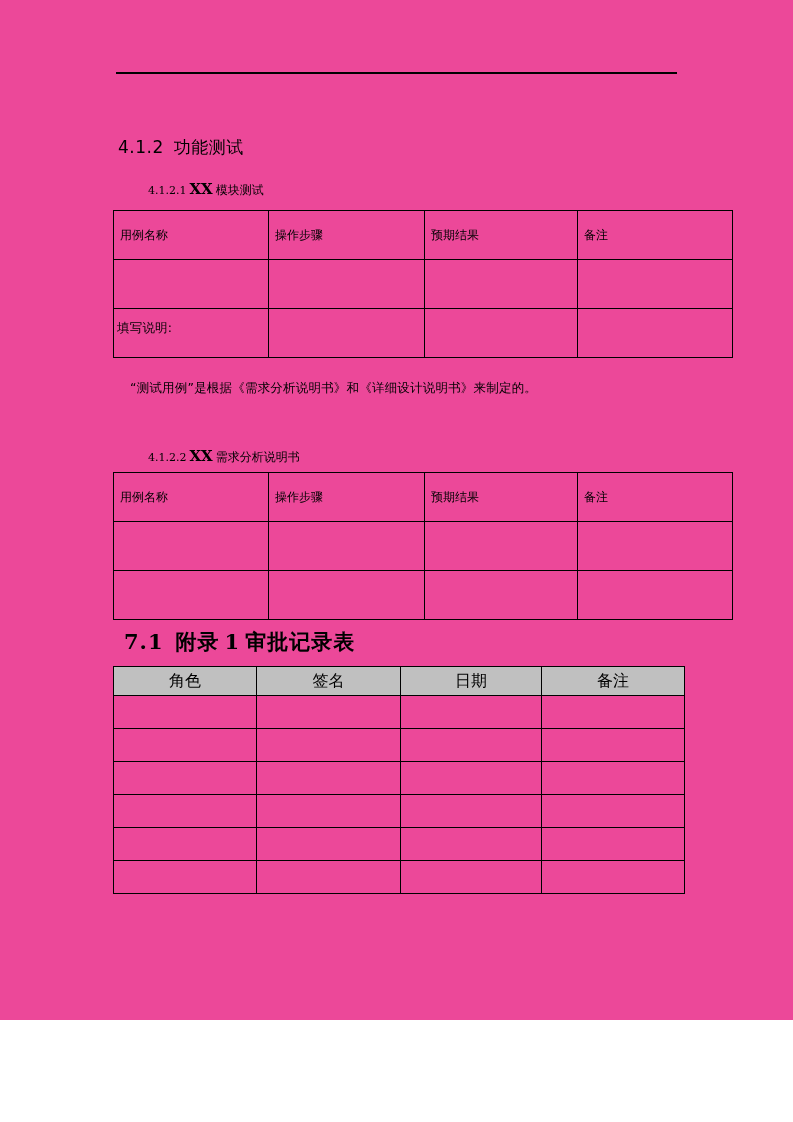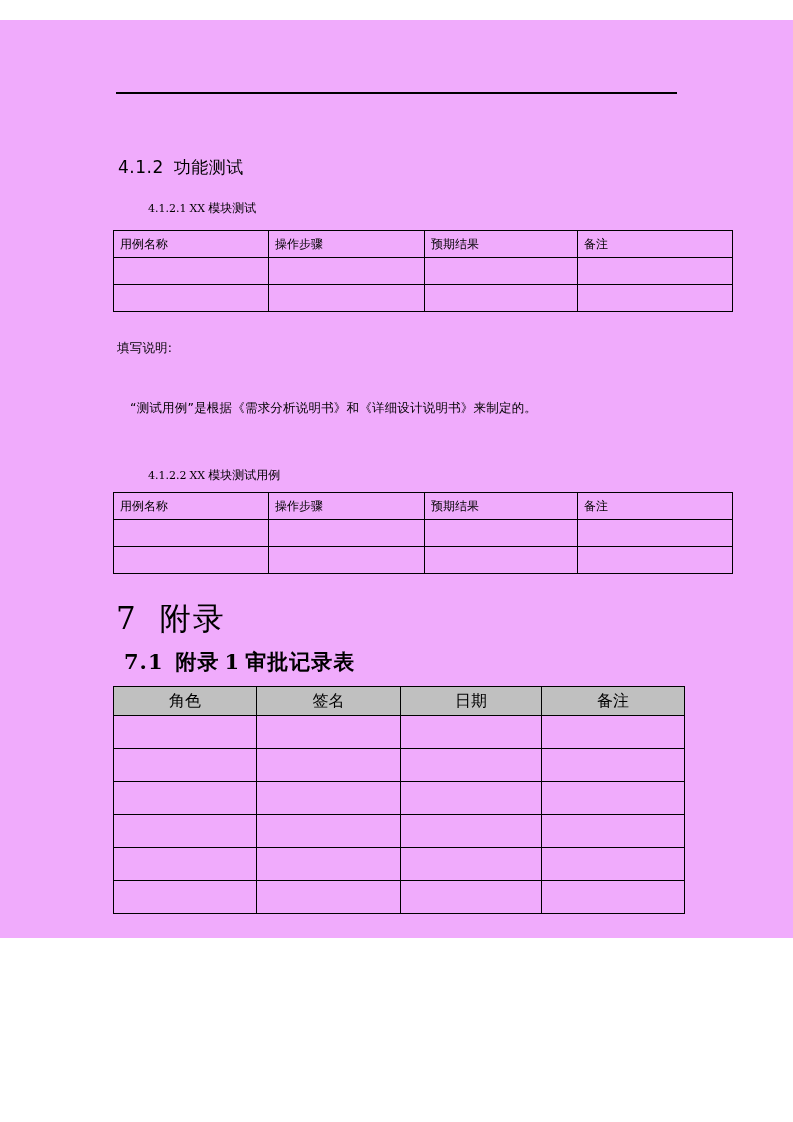--- a/index.html
+++ b/index.html
@@ -13,23 +13,22 @@
     position: relative;
     font-family: "DejaVu Serif", "Liberation Serif", serif;
     color: #000000;
     overflow: hidden;
   }
 
   .page {
     position: absolute;
     left: 0; top: 0;
     width: 793px;
-    height: 918px;
-    background: #f0abfc;
-    margin-top: 20px;
+    height: 1020px;
+    background: #ec4899;
   }
 
   
   .header-rule {
     position: absolute;
     left: 116px;
     top: 72px;
     width: 561px;
     height: 0;
     border-top: 2px solid #000000;
@@ -49,22 +48,22 @@
 
   .h3 {
     position: absolute;
     left: 148px;
     font-family: "DejaVu Serif", "Liberation Serif", serif;
     font-size: 11px;
     font-weight: normal;
     white-space: nowrap;
   }
   .h3 .xx {
-    font-size: 11px;
-    font-weight: normal;
+    font-size: 15px;
+    font-weight: bold;
     letter-spacing: 0px;
     padding: 0 3px;
   }
   .h3 .cn { font-size: 12px; }
 
   .h1 {
     position: absolute;
     left: 116px;
     font-family: "DejaVu Serif", "Liberation Serif", serif;
     font-size: 31px;
@@ -98,21 +97,21 @@
   
   table.doc-table {
     position: absolute;
     border-collapse: collapse;
     table-layout: fixed;
     font-family: "DejaVu Serif", "Liberation Serif", serif;
     font-size: 12px;
   }
   table.doc-table td {
     border: 1px solid #000000;
-    padding: 5px 6px;
+    padding: 16px 6px;
     vertical-align: middle;
     height: 16px;
     line-height: 16px;
   }
   table.doc-table td.c1 { width: 142px; }
   table.doc-table td.c2 { width: 143px; }
   table.doc-table td.c3 { width: 140px; }
   table.doc-table td.c4 { width: 142px; }
 
   
@@ -179,21 +178,21 @@
         <td class="c3"></td>
         <td class="c4"></td>
       </tr>
     </tbody>
   </table>
 
   <div class="para" style="left:117px; top:320px;">填写说明:</div>
   <div class="para" style="left:130px; top:380px;">“测试用例”是根据《需求分析说明书》和《详细设计说明书》来制定的。</div>
 
   <div class="h3" style="top:447px;">
-    <span>4.1.2.2</span><span class="xx">XX</span><span class="cn">模块测试用例</span>
+    <span>4.1.2.2</span><span class="xx">XX</span><span class="cn">需求分析说明书</span>
   </div>
 
   <table class="doc-table" style="left:113px; top:472px;">
     <tbody>
       <tr>
         <td class="c1">用例名称</td>
         <td class="c2">操作步骤</td>
         <td class="c3">预期结果</td>
         <td class="c4">备注</td>
       </tr>
@@ -205,23 +204,20 @@
       </tr>
       <tr>
         <td class="c1"></td>
         <td class="c2"></td>
         <td class="c3"></td>
         <td class="c4"></td>
       </tr>
     </tbody>
   </table>
 
-  <div class="h1" style="top:578px;">
-    <span class="num">7</span><span>附录</span>
-  </div>
 
   <div class="h1sub" style="top:628px;">
     <span class="num">7.1</span><span>附录</span><span class="mid">1</span><span>审批记录表</span>
   </div>
 
   <table class="approval-table" style="left:113px; top:666px;">
     <thead>
       <tr>
         <td class="c1">角色</td>
         <td class="c2">签名</td>

